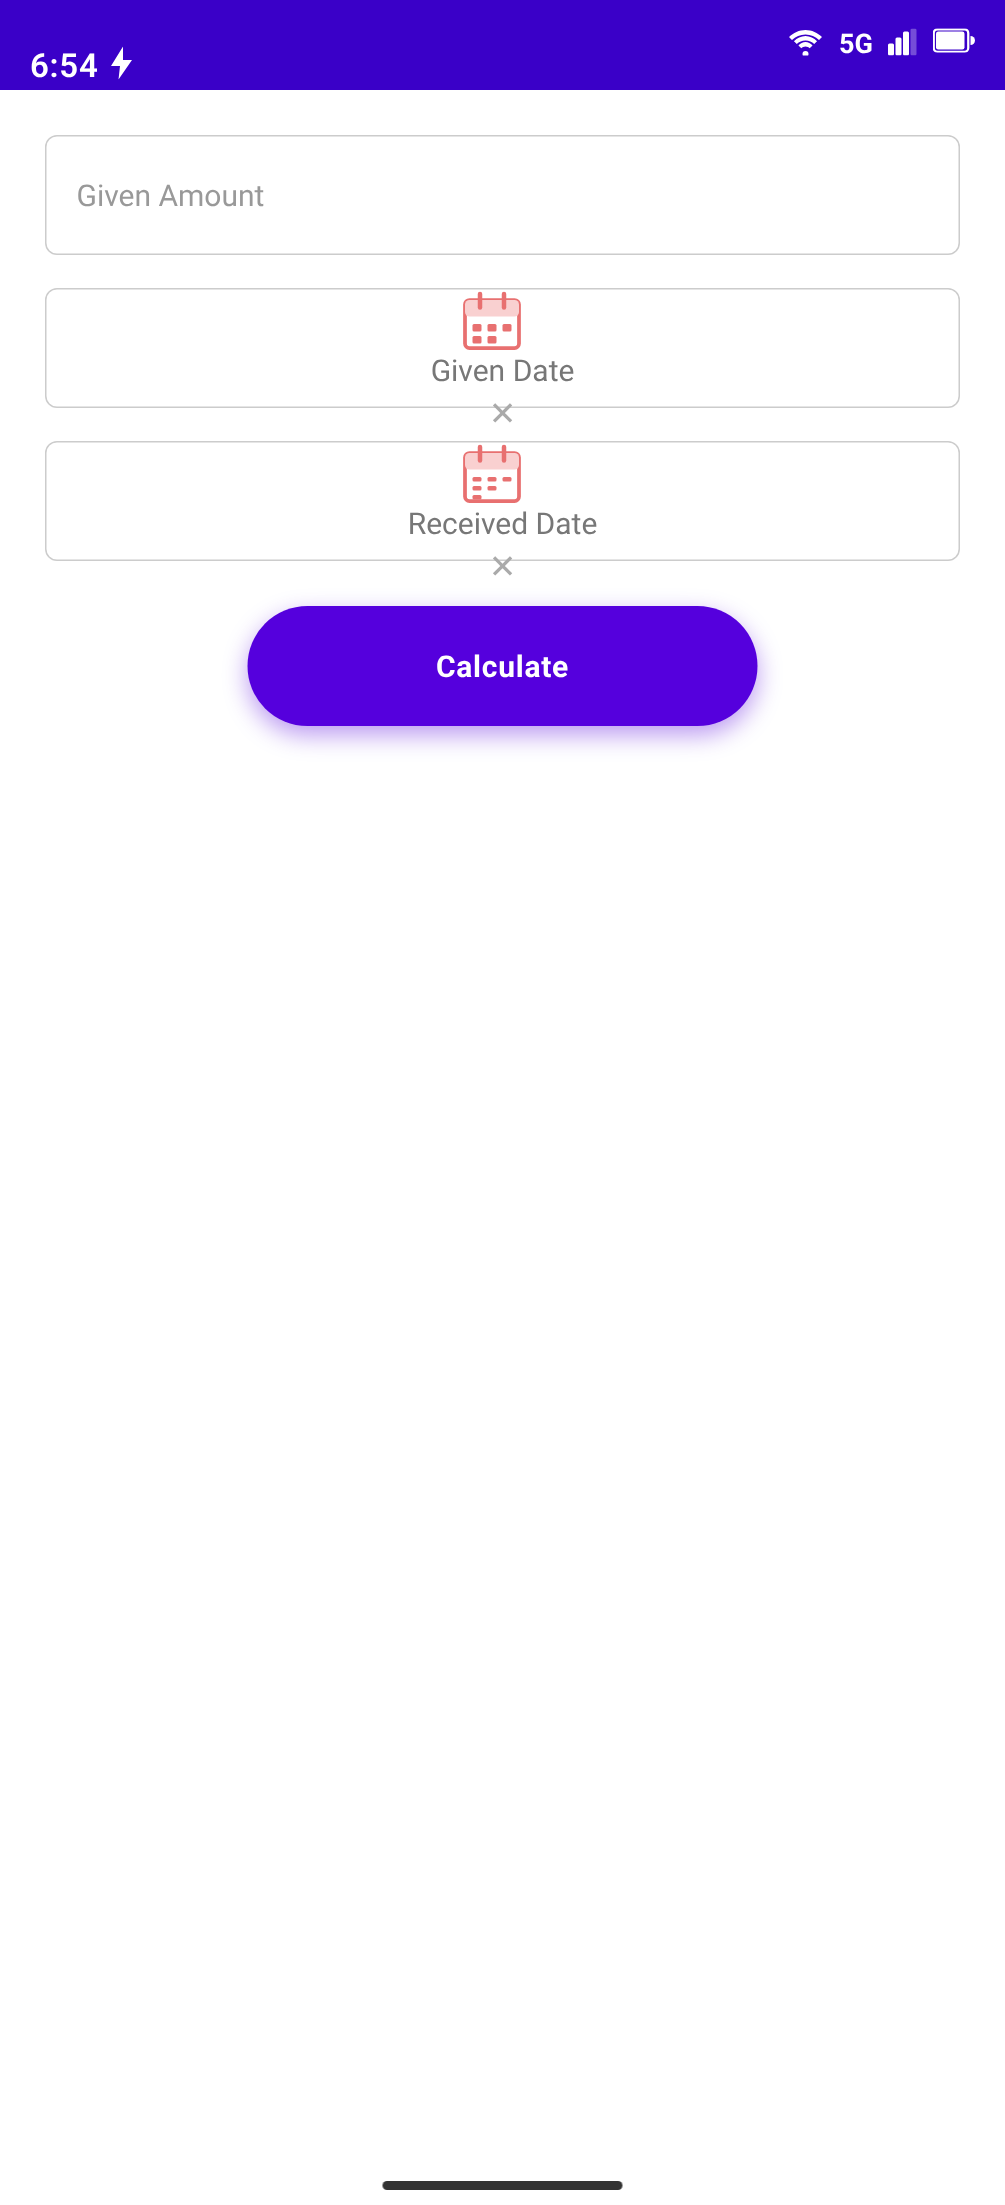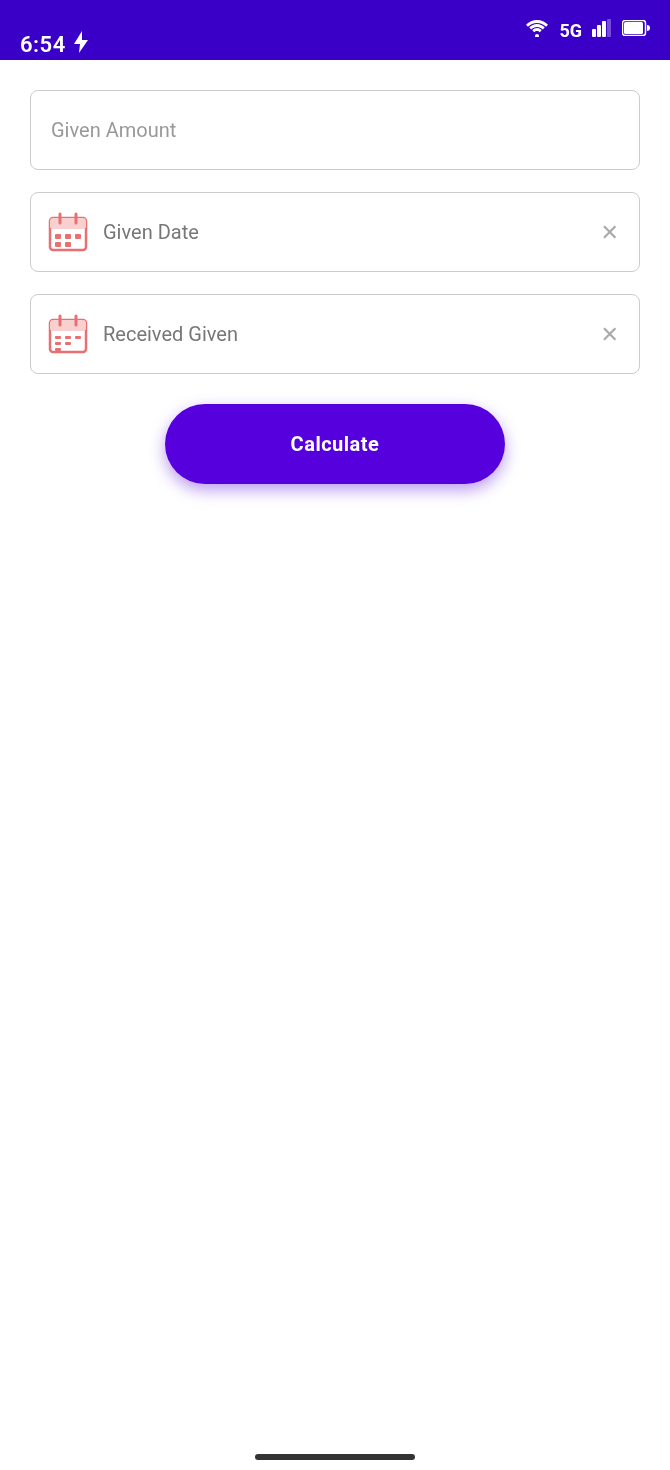--- a/index.html
+++ b/index.html
@@ -42,21 +42,20 @@
       letter-spacing: 0.5px;
     }
 
     .status-icon-flash {
       color: #ffffff;
       font-size: 16px;
     }
 
     .status-right {
       display: flex;
-      align-items: center;
       gap: 10px;
     }
 
     .status-5g {
       color: #ffffff;
       font-size: 18px;
       font-weight: 700;
     }
 
     
@@ -104,20 +103,21 @@
       width: 100%;
       height: 80px;
       border: 1.5px solid #cccccc;
       border-radius: 8px;
       display: flex;
       align-items: center;
       padding: 0 16px;
       background: #ffffff;
       cursor: pointer;
       position: relative;
+      flex-direction: column;
     }
 
     .calendar-icon {
       width: 42px;
       height: 42px;
       margin-right: 14px;
       flex-shrink: 0;
     }
 
     .date-label {
@@ -241,21 +241,21 @@
         <rect x="3" y="7" width="36" height="11" rx="3" fill="#f9d0d0" stroke="#e87070" stroke-width="0"></rect>
         <line x1="13" y1="3" x2="13" y2="12" stroke="#e87070" stroke-width="3" stroke-linecap="round"></line>
         <line x1="29" y1="3" x2="29" y2="12" stroke="#e87070" stroke-width="3" stroke-linecap="round"></line>
         <rect x="8" y="23" width="6" height="3" rx="1" fill="#e87070"></rect>
         <rect x="18" y="23" width="6" height="3" rx="1" fill="#e87070"></rect>
         <rect x="28" y="23" width="6" height="3" rx="1" fill="#e87070"></rect>
         <rect x="8" y="29" width="6" height="3" rx="1" fill="#e87070"></rect>
         <rect x="18" y="29" width="6" height="3" rx="1" fill="#e87070"></rect>
         <rect x="8" y="35" width="6" height="3" rx="1" fill="#e87070"></rect>
       </svg>
-      <span class="date-label">Received Given</span>
+      <span class="date-label">Received Date</span>
       <span class="clear-icon">✕</span>
     </div>
   </div>
 
   <button class="calculate-btn">Calculate</button>
 
 </div>
 
 <div class="home-indicator"></div>
 

